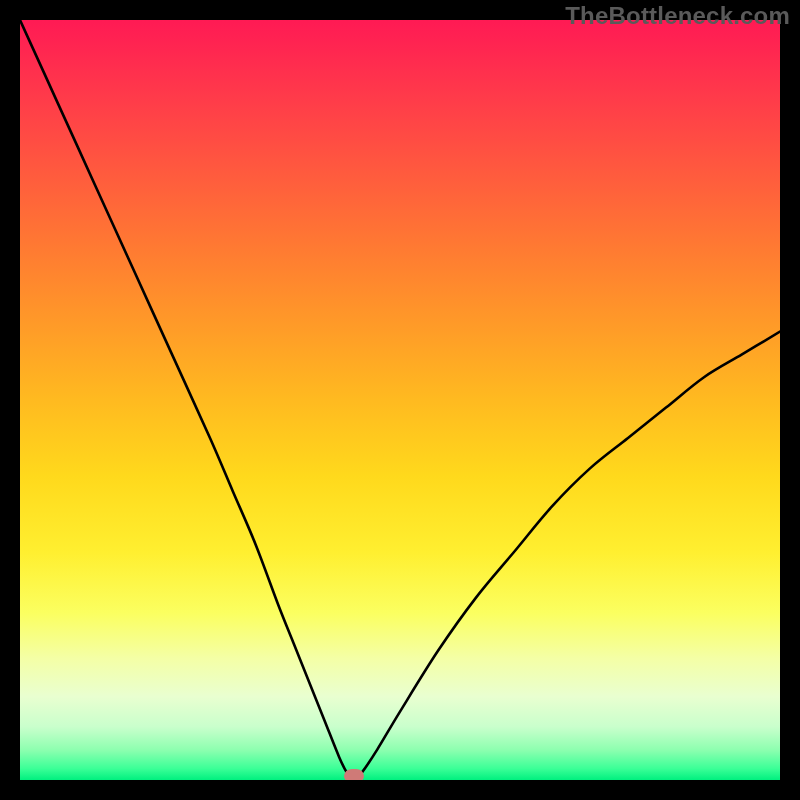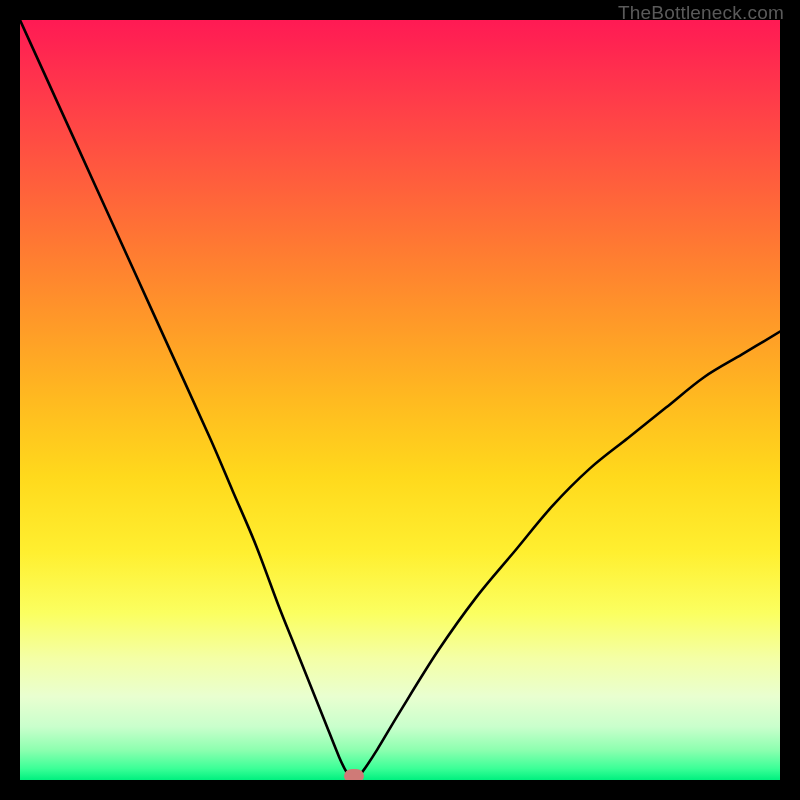--- a/index.html
+++ b/index.html
@@ -56,24 +56,24 @@
     position: absolute;
     width: 20px;
     height: 14px;
     border-radius: 8px / 7px;
     background: #cf7a77;
     transform: translate(-50%, -50%);
   }
   .watermark {
     position: absolute;
     top: 2px;
-    right: 16px;
+    right: 10px;
     color: #5a5a5a;
-    font-size: 19px;
-    font-weight: 400;
+    font-size: 24px;
+    font-weight: 700;
     letter-spacing: 0.2px;
     user-select: none;
   }
 </style>
 </head>
 <body>
 
 <div class="stage">
 
   <div class="plot-area">

